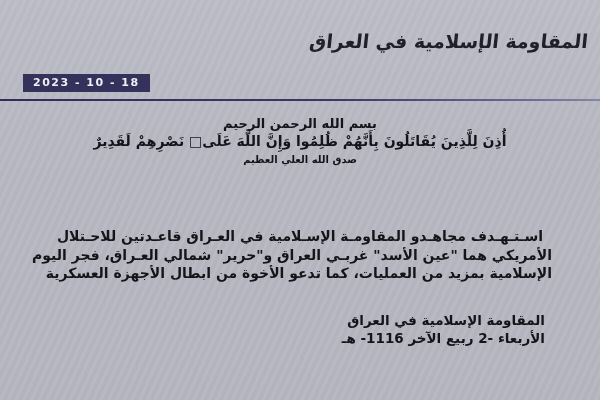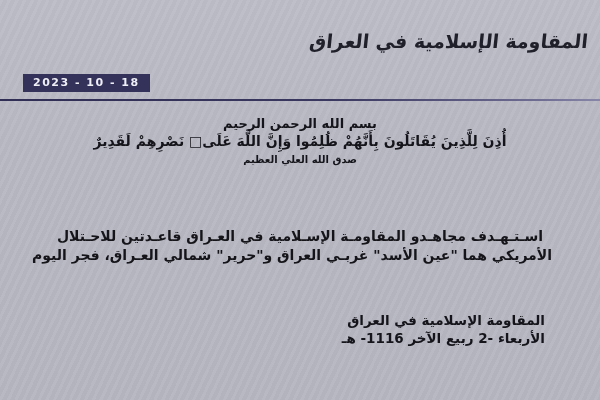--- a/index.html
+++ b/index.html
@@ -68,20 +68,21 @@
 
   <div class="basmala">
     <div class="b1">بسم الله الرحمن الرحيم</div>
     <div class="b2">أُذِنَ لِلَّذِينَ يُقَاتَلُونَ بِأَنَّهُمْ ظُلِمُوا  وَإِنَّ اللَّهَ عَلَى□ نَصْرِهِمْ لَقَدِيرٌ</div>
     <div class="b3">صدق الله العلي العظيم</div>
   </div>
 
   <div class="body-text">
     <div class="line">اسـتـهـدف مجاهـدو المقاومـة الإسـلامية في العـراق قاعـدتين للاحـتلال</div>
     <div class="line">الأمريكي هما "عين الأسد" غربـي العراق و"حرير" شمالي العـراق، فجر اليوم</div>
+    <div class="line">الإسلامية بمزيد من العمليات، كما تدعو الأخوة من ابطال الأجهزة العسكرية</div>
   </div>
 
   <div class="signature">
     <div>المقاومة الإسلامية في العراق</div>
     <div>الأربعاء -2 ربيع الآخر 1116- هـ</div>
   </div>
 
 </div>
 
 </body></html>

